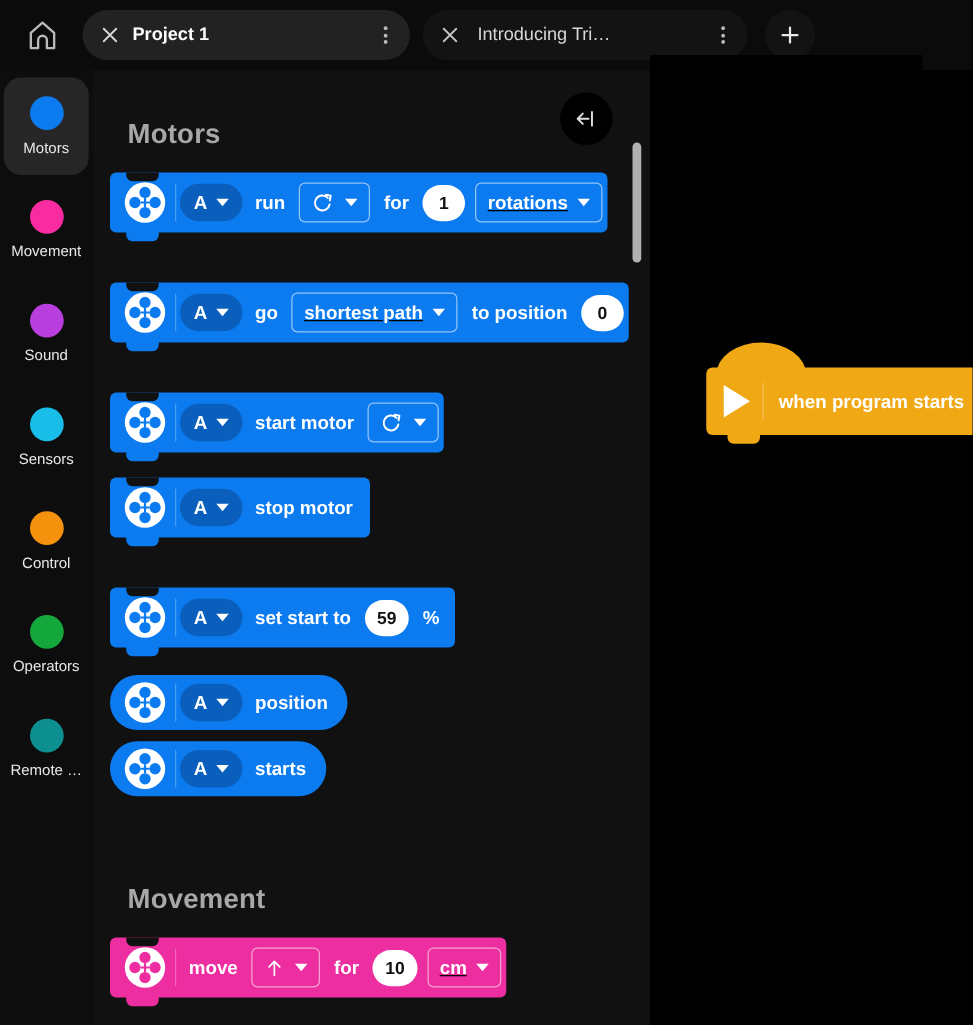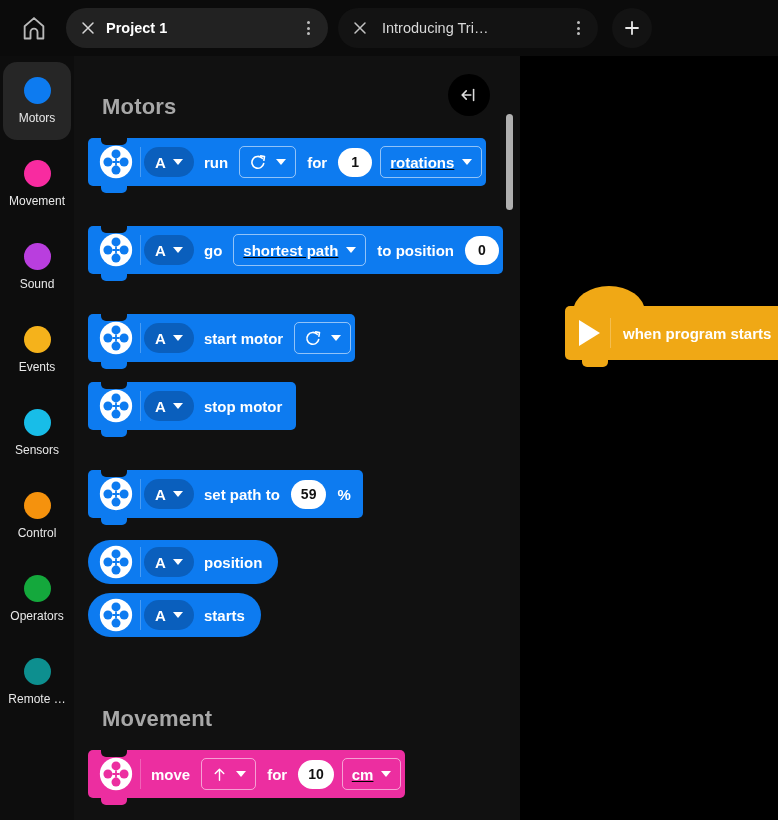--- a/index.html
+++ b/index.html
@@ -188,21 +188,21 @@
     border-left: 5.5px solid transparent;
     border-right: 5.5px solid transparent;
     border-top: 6.5px solid #fff;
   }
 
   
   .wheel { width: 34px; height: 34px; position: relative; }
 
   
   .canvas {
-    position: absolute; top: 56px; left: 520px;
+    position: absolute; top: 44px; left: 520px;
     width: 218px; height: 764px;
     background: #000;
   }
   .hat-block {
     position: absolute; left: 45px; top: 250px;
     height: 54px;
     background: #f0a815;
     border-radius: 5px;
     display: flex; align-items: center;
     padding-left: 4px;
@@ -284,24 +284,20 @@
   </div>
   <div class="cat">
     <div class="dot" style="background:#f82ba0"></div>
     <div class="cat-label">Movement</div>
   </div>
   <div class="cat">
     <div class="dot" style="background:#b93ede"></div>
     <div class="cat-label">Sound</div>
   </div>
   <div class="cat">
-    <div class="dot" style="background:#f5b21b"></div>
-    <div class="cat-label">Events</div>
-  </div>
-  <div class="cat">
     <div class="dot" style="background:#18bde8"></div>
     <div class="cat-label">Sensors</div>
   </div>
   <div class="cat">
     <div class="dot" style="background:#f5920d"></div>
     <div class="cat-label">Control</div>
   </div>
   <div class="cat">
     <div class="dot" style="background:#14a83c"></div>
     <div class="cat-label">Operators</div>
@@ -446,21 +442,21 @@
           <circle cx="10.5" cy="20" r="5.3" fill="#0d7bf0"></circle>
           <circle cx="29.5" cy="20" r="5.3" fill="#0d7bf0"></circle>
           <path d="M20 16.5 V23.5 M16.5 20 H23.5" stroke="#0d7bf0" stroke-width="2.1" stroke-linecap="round"></path>
         </svg>
       </div>
       <div class="divider"></div>
       <div class="sel-round blue">
         <span class="t">A</span>
         <span class="caret"></span>
       </div>
-      <span class="blk-text">set path to</span>
+      <span class="blk-text">set start to</span>
       <div class="num-oval">59</div>
       <span class="blk-text" style="padding-right:12px">%</span>
     </div>
   </div>
 
   <div class="block-row" style="top:484px">
     <div class="reporter-block blk-blue">
       <div class="icon-slot">
         <svg class="wheel" viewBox="0 0 40 40">
           <circle cx="20" cy="20" r="19" fill="#fff"></circle>

